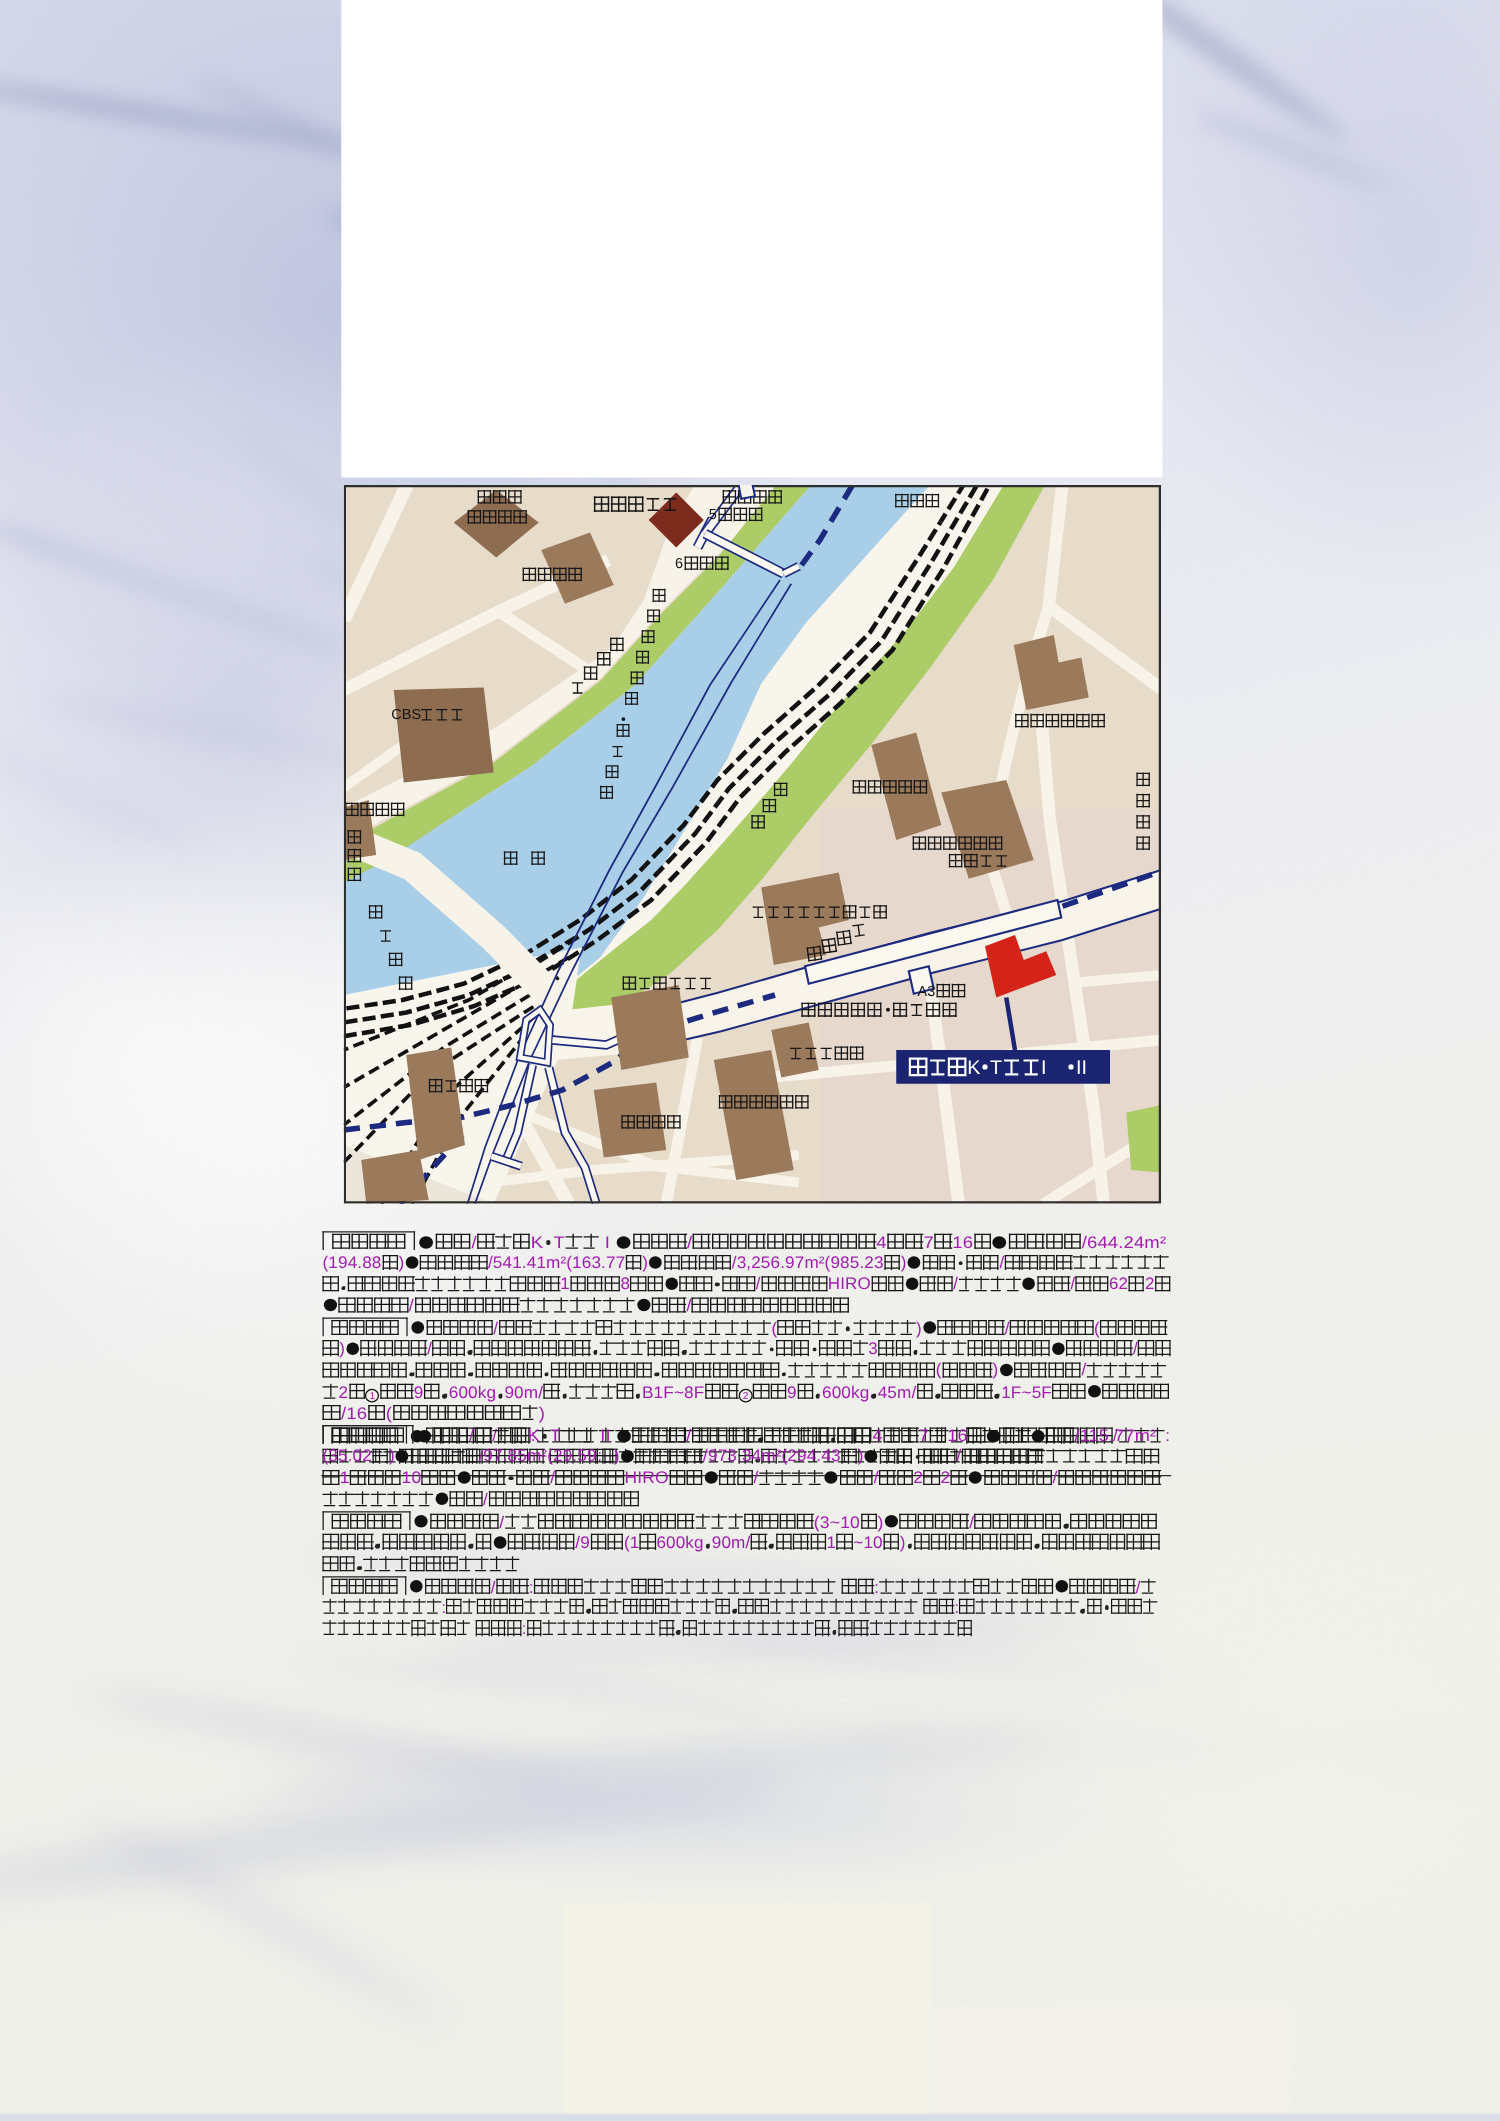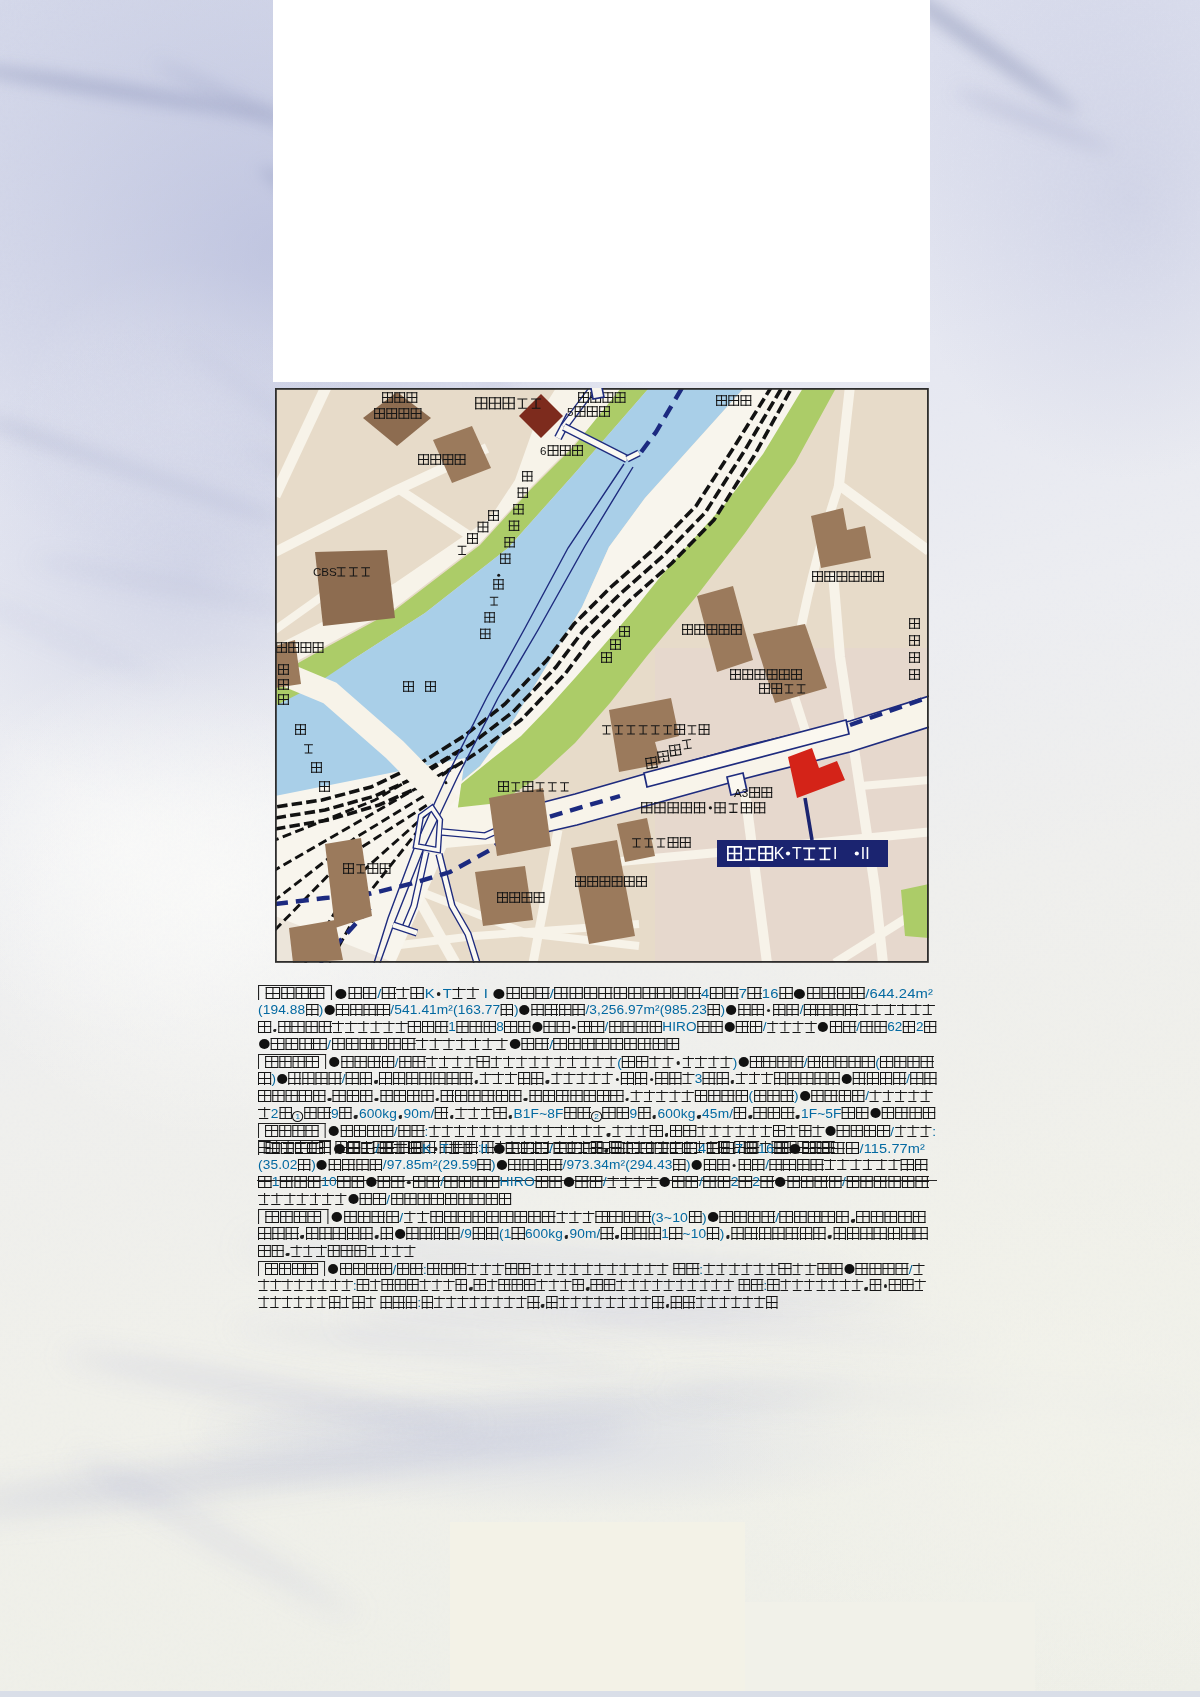--- a/index.html
+++ b/index.html
@@ -2,21 +2,21 @@
 <html><head><meta charset="utf-8"><style>
 *{margin:0;padding:0;box-sizing:border-box}
 html,body{width:1200px;height:1697px}
 body{position:relative;overflow:hidden;font-family:"Liberation Sans",sans-serif;
 background:linear-gradient(167deg,#d4d8ea 0%,#dcdfee 14%,#e6e8f2 28%,#edeef2 42%,#f0f0ee 56%,#f1f1eb 72%,#eff0e8 100%);}
 .v{position:absolute;border-radius:50%;}
 .panel{position:absolute;left:273px;top:0;width:657px;height:382px;background:#fff;}
 .ivory1{position:absolute;left:450px;top:1522px;width:295px;height:175px;background:#f3f2e7;}
 .ivory2{position:absolute;left:745px;top:1602px;width:290px;height:95px;background:#f1f1e9;}
 .bstrip{position:absolute;left:0;top:1691px;width:1200px;height:6px;background:#d9dee8;}
-.specs{position:absolute;left:258px;width:690px;color:#0369a1;font-size:13.4px;}
+.specs{position:absolute;left:258px;width:690px;color:#a21caf;font-size:13.4px;}
 .tl{height:17.24px;white-space:nowrap;letter-spacing:.1px}
 .ln{display:inline-block;transform-origin:0 50%;white-space:nowrap}
 b{font-weight:normal}
 svg text{font-family:"Liberation Sans",sans-serif;}
 .k,.a{display:inline-block;background-repeat:no-repeat}
 .k{width:12.45px;height:12.1px;margin:0 .45px;vertical-align:-1.4px;background:
 linear-gradient(#141414,#141414) 0 0/100% 1.3px no-repeat,
 linear-gradient(#141414,#141414) 0 48%/100% 1.2px no-repeat,
 linear-gradient(#141414,#141414) 0 100%/100% 1.3px no-repeat,
 linear-gradient(#141414,#141414) 0 0/1.3px 100% no-repeat,
@@ -478,20 +478,21 @@
 
 <div class="specs" style="top:985px">
 <div class="tl"><span class="ln" style="transform:scaleX(1.1049)"><span class="hd"><b class="k"></b><b class="k"></b><b class="k"></b><b class="k"></b></span><b class="d"></b><b class="k"></b><b class="k"></b>/<b class="k"></b><b class="a"></b><b class="k"></b>K<b class="m"></b>T<b class="a"></b><b class="a"></b> I <b class="d"></b><b class="k"></b><b class="k"></b><b class="k"></b>/<b class="k"></b><b class="k"></b><b class="k"></b><b class="k"></b><b class="k"></b><b class="k"></b><b class="k"></b><b class="k"></b><b class="k"></b><b class="k"></b>4<b class="k"></b><b class="k"></b>7<b class="k"></b>16<b class="k"></b><b class="d"></b><b class="k"></b><b class="k"></b><b class="k"></b><b class="k"></b>/644.24m²</span></div>
 <div class="tl"><span class="ln" style="transform:scaleX(1.0241)">(194.88<b class="k"></b>)<b class="d"></b><b class="k"></b><b class="k"></b><b class="k"></b><b class="k"></b>/541.41m²(163.77<b class="k"></b>)<b class="d"></b><b class="k"></b><b class="k"></b><b class="k"></b><b class="k"></b>/3,256.97m²(985.23<b class="k"></b>)<b class="d"></b><b class="k"></b><b class="k"></b><b class="m"></b><b class="k"></b><b class="k"></b>/<b class="k"></b><b class="k"></b><b class="k"></b><b class="k"></b><b class="a"></b><b class="a"></b><b class="a"></b><b class="a"></b><b class="a"></b><b class="a"></b></span></div>
 <div class="tl"><span class="ln" style="transform:scaleX(1.0123)"><b class="k"></b><b class="c"></b><b class="k"></b><b class="k"></b><b class="k"></b><b class="k"></b><b class="a"></b><b class="a"></b><b class="a"></b><b class="a"></b><b class="a"></b><b class="a"></b><b class="k"></b><b class="k"></b><b class="k"></b>1<b class="k"></b><b class="k"></b><b class="k"></b>8<b class="k"></b><b class="k"></b><b class="d"></b><b class="k"></b><b class="k"></b><b class="m"></b><b class="k"></b><b class="k"></b>/<b class="k"></b><b class="k"></b><b class="k"></b><b class="k"></b>HIRO<b class="k"></b><b class="k"></b><b class="d"></b><b class="k"></b><b class="k"></b>/<b class="a"></b><b class="a"></b><b class="a"></b><b class="a"></b><b class="d"></b><b class="k"></b><b class="k"></b>/<b class="k"></b><b class="k"></b>62<b class="k"></b>2<b class="k"></b></span></div>
 <div class="tl"><span class="ln" style="transform:scaleX(1.0581)"><b class="d"></b><b class="k"></b><b class="k"></b><b class="k"></b><b class="k"></b>/<b class="k"></b><b class="k"></b><b class="k"></b><b class="k"></b><b class="k"></b><b class="k"></b><b class="a"></b><b class="a"></b><b class="a"></b><b class="a"></b><b class="a"></b><b class="a"></b><b class="a"></b><b class="d"></b><b class="k"></b><b class="k"></b>/<b class="k"></b><b class="k"></b><b class="k"></b><b class="k"></b><b class="k"></b><b class="k"></b><b class="k"></b><b class="k"></b><b class="k"></b></span></div>
 <div class="tl"><span class="ln" style="transform:scaleX(1.0163)"><span class="hd"><b class="k"></b><b class="k"></b><b class="k"></b><b class="k"></b></span><b class="d"></b><b class="k"></b><b class="k"></b><b class="k"></b><b class="k"></b>/<b class="k"></b><b class="k"></b><b class="a"></b><b class="a"></b><b class="a"></b><b class="a"></b><b class="k"></b><b class="a"></b><b class="a"></b><b class="a"></b><b class="a"></b><b class="a"></b><b class="a"></b><b class="a"></b><b class="a"></b><b class="a"></b><b class="a"></b>(<b class="k"></b><b class="k"></b><b class="a"></b><b class="a"></b><b class="m"></b><b class="a"></b><b class="a"></b><b class="a"></b><b class="a"></b>)<b class="d"></b><b class="k"></b><b class="k"></b><b class="k"></b><b class="k"></b>/<b class="k"></b><b class="k"></b><b class="k"></b><b class="k"></b><b class="k"></b>(<b class="k"></b><b class="k"></b><b class="k"></b><b class="k"></b></span></div>
 <div class="tl"><span class="ln" style="transform:scaleX(1.0081)"><b class="k"></b>)<b class="d"></b><b class="k"></b><b class="k"></b><b class="k"></b><b class="k"></b>/<b class="k"></b><b class="k"></b><b class="c"></b><b class="k"></b><b class="k"></b><b class="k"></b><b class="k"></b><b class="k"></b><b class="k"></b><b class="k"></b><b class="c"></b><b class="a"></b><b class="a"></b><b class="a"></b><b class="k"></b><b class="k"></b><b class="c"></b><b class="a"></b><b class="a"></b><b class="a"></b><b class="a"></b><b class="a"></b><b class="m"></b><b class="k"></b><b class="k"></b><b class="m"></b><b class="k"></b><b class="k"></b><b class="a"></b>3<b class="k"></b><b class="k"></b><b class="c"></b><b class="a"></b><b class="a"></b><b class="a"></b><b class="k"></b><b class="k"></b><b class="k"></b><b class="k"></b><b class="k"></b><b class="d"></b><b class="k"></b><b class="k"></b><b class="k"></b><b class="k"></b>/<b class="k"></b><b class="k"></b></span></div>
 <div class="tl"><span class="ln" style="transform:scaleX(1.0208)"><b class="k"></b><b class="k"></b><b class="k"></b><b class="k"></b><b class="k"></b><b class="c"></b><b class="k"></b><b class="k"></b><b class="k"></b><b class="c"></b><b class="k"></b><b class="k"></b><b class="k"></b><b class="k"></b><b class="c"></b><b class="k"></b><b class="k"></b><b class="k"></b><b class="k"></b><b class="k"></b><b class="k"></b><b class="c"></b><b class="k"></b><b class="k"></b><b class="k"></b><b class="k"></b><b class="k"></b><b class="k"></b><b class="k"></b><b class="c"></b><b class="a"></b><b class="a"></b><b class="a"></b><b class="a"></b><b class="a"></b><b class="k"></b><b class="k"></b><b class="k"></b><b class="k"></b>(<b class="k"></b><b class="k"></b><b class="k"></b>)<b class="d"></b><b class="k"></b><b class="k"></b><b class="k"></b><b class="k"></b>/<b class="a"></b><b class="a"></b><b class="a"></b><b class="a"></b><b class="a"></b></span></div>
 <div class="tl"><span class="ln" style="transform:scaleX(1.0276)"><b class="a"></b>2<b class="k"></b><b class="n">1</b><b class="k"></b><b class="k"></b>9<b class="k"></b><b class="c"></b>600kg<b class="c"></b>90m/<b class="k"></b><b class="c"></b><b class="a"></b><b class="a"></b><b class="a"></b><b class="k"></b><b class="c"></b>B1F~8F<b class="k"></b><b class="k"></b><b class="n">2</b><b class="k"></b><b class="k"></b>9<b class="k"></b><b class="c"></b>600kg<b class="c"></b>45m/<b class="k"></b><b class="c"></b><b class="k"></b><b class="k"></b><b class="k"></b><b class="c"></b>1F~5F<b class="k"></b><b class="k"></b><b class="d"></b><b class="k"></b><b class="k"></b><b class="k"></b><b class="k"></b></span></div>
+<div class="tl"><span class="ln" style="transform:scaleX(1.1099)"><b class="k"></b>/16<b class="k"></b>(<b class="k"></b><b class="k"></b><b class="k"></b><b class="k"></b><b class="k"></b><b class="k"></b><b class="k"></b><b class="a"></b>)</span></div>
 <div class="tl"><span class="ln" style="transform:scaleX(1.0098)"><span class="hd"><b class="k"></b><b class="k"></b><b class="k"></b><b class="k"></b></span><b class="d"></b><b class="k"></b><b class="k"></b><b class="k"></b><b class="k"></b>/<b class="k"></b><b class="k"></b>:<b class="a"></b><b class="a"></b><b class="a"></b><b class="a"></b><b class="a"></b><b class="a"></b><b class="a"></b><b class="a"></b><b class="a"></b><b class="a"></b><b class="a"></b><b class="a"></b><b class="a"></b><b class="a"></b><b class="c"></b><b class="a"></b><b class="a"></b><b class="a"></b><b class="k"></b><b class="c"></b><b class="k"></b><b class="k"></b><b class="a"></b><b class="a"></b><b class="a"></b><b class="a"></b><b class="a"></b><b class="a"></b><b class="k"></b><b class="a"></b><b class="k"></b><b class="a"></b><b class="d"></b><b class="k"></b><b class="k"></b><b class="k"></b><b class="k"></b>/<b class="a"></b><b class="a"></b><b class="a"></b>:</span></div>
 <div class="tl"><span class="ln" style="transform:scaleX(0.9565)"><b class="k"></b><b class="a"></b><b class="a"></b><b class="a"></b><b class="a"></b><b class="k"></b> <b class="k"></b><b class="k"></b><b class="a"></b><b class="k"></b><b class="k"></b><b class="k"></b><b class="k"></b><b class="k"></b> <b class="k"></b><b class="k"></b><b class="k"></b>:<b class="k"></b><b class="a"></b><b class="a"></b><b class="a"></b><b class="a"></b><b class="a"></b><b class="a"></b><b class="a"></b><b class="a"></b><b class="k"></b><b class="c"></b><b class="k"></b><b class="a"></b><b class="a"></b><b class="a"></b><b class="a"></b><b class="a"></b><b class="a"></b><b class="a"></b><b class="a"></b><b class="k"></b> <b class="k"></b><b class="k"></b><b class="a"></b><b class="k"></b><b class="k"></b><b class="k"></b><b class="k"></b><b class="k"></b></span></div>
 </div>
 
 <div class="rule"></div>
 
 <div class="specs" style="top:1140px">
 <div class="tl"><span class="ln" style="transform:scaleX(1.0868)"><span class="hd"><b class="k"></b><b class="k"></b><b class="k"></b><b class="k"></b></span><b class="d"></b><b class="k"></b><b class="k"></b>/<b class="k"></b><b class="a"></b><b class="k"></b>K<b class="m"></b>T<b class="a"></b><b class="a"></b> II <b class="d"></b><b class="k"></b><b class="k"></b><b class="k"></b>/<b class="k"></b><b class="k"></b><b class="k"></b><b class="k"></b><b class="k"></b><b class="k"></b><b class="k"></b><b class="k"></b><b class="k"></b><b class="k"></b>4<b class="k"></b><b class="k"></b>7<b class="k"></b>16<b class="k"></b><b class="d"></b><b class="k"></b><b class="k"></b><b class="k"></b><b class="k"></b>/115.77m²</span></div>
 <div class="tl"><span class="ln" style="transform:scaleX(1.0250)">(35.02<b class="k"></b>)<b class="d"></b><b class="k"></b><b class="k"></b><b class="k"></b><b class="k"></b>/97.85m²(29.59<b class="k"></b>)<b class="d"></b><b class="k"></b><b class="k"></b><b class="k"></b><b class="k"></b>/973.34m²(294.43<b class="k"></b>)<b class="d"></b><b class="k"></b><b class="k"></b><b class="m"></b><b class="k"></b><b class="k"></b>/<b class="k"></b><b class="k"></b><b class="k"></b><b class="k"></b><b class="a"></b><b class="a"></b><b class="a"></b><b class="a"></b><b class="a"></b><b class="a"></b><b class="k"></b><b class="k"></b></span></div>
 <div class="tl"><span class="ln" style="transform:scaleX(1.0402)"><b class="k"></b>1<b class="k"></b><b class="k"></b><b class="k"></b>10<b class="k"></b><b class="k"></b><b class="d"></b><b class="k"></b><b class="k"></b><b class="m"></b><b class="k"></b><b class="k"></b>/<b class="k"></b><b class="k"></b><b class="k"></b><b class="k"></b>HIRO<b class="k"></b><b class="k"></b><b class="d"></b><b class="k"></b><b class="k"></b>/<b class="a"></b><b class="a"></b><b class="a"></b><b class="a"></b><b class="d"></b><b class="k"></b><b class="k"></b>/<b class="k"></b><b class="k"></b>2<b class="k"></b>2<b class="k"></b><b class="d"></b><b class="k"></b><b class="k"></b><b class="k"></b><b class="k"></b>/<b class="k"></b><b class="k"></b><b class="k"></b><b class="k"></b><b class="k"></b><b class="k"></b></span></div>

